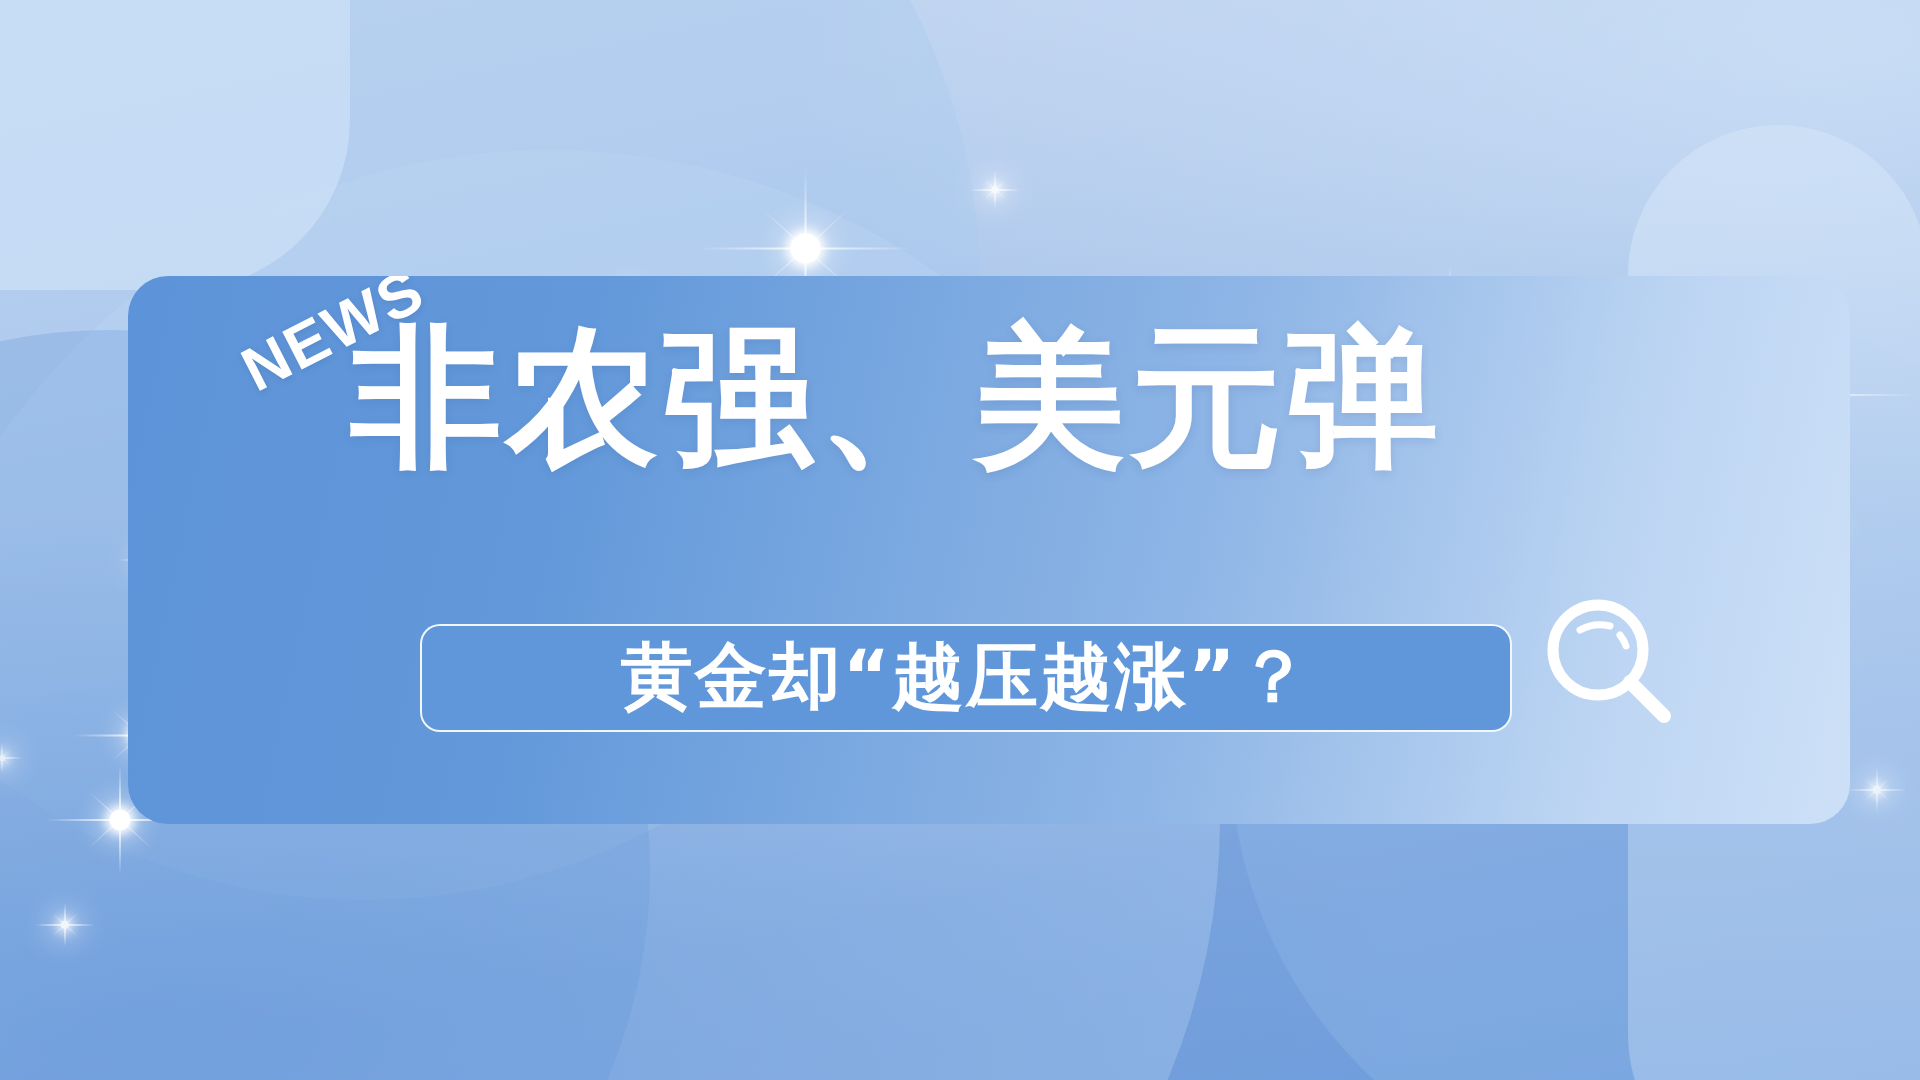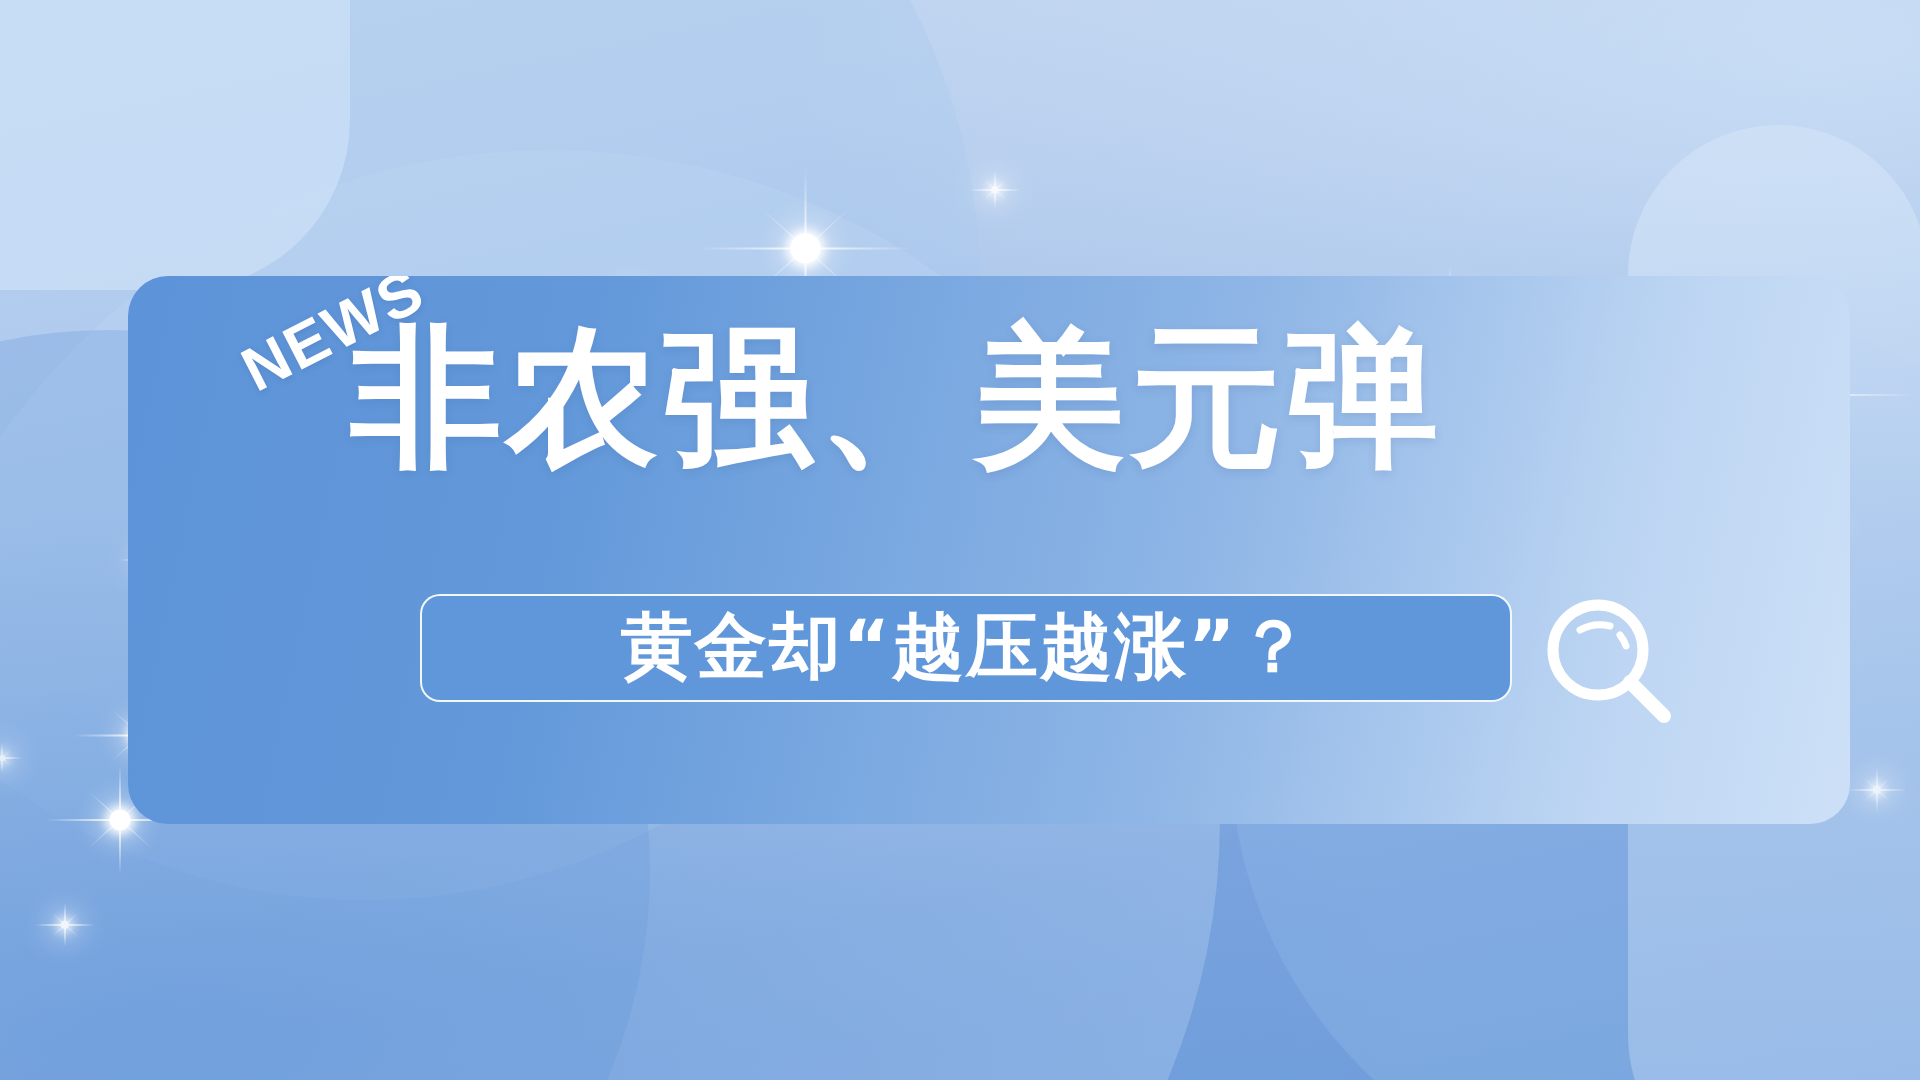--- a/index.html
+++ b/index.html
@@ -88,21 +88,21 @@
     color:#fff;font-weight:900;
     font-size:152px;line-height:1.02;letter-spacing:4px;
     white-space:nowrap;
     font-family:Liberation Sans, sans-serif;
     text-shadow:0 3px 10px rgba(40,80,140,.14);
     margin-left:48px;
   }
 
   .subtitle-row{
     position:absolute;left:292px;top:318px;
-    display:flex;align-items:flex-start;gap:30px;
+    display:flex;align-items:flex-end;gap:30px;
   }
   .subtitle-box{
     box-sizing:border-box;
     min-width:1092px;height:108px;
     border-radius:20px;
     border:2px solid rgba(255,255,255,.92);
     background:#5f97da;
     display:flex;align-items:center;justify-content:center;
     padding:0 38px;
   }

